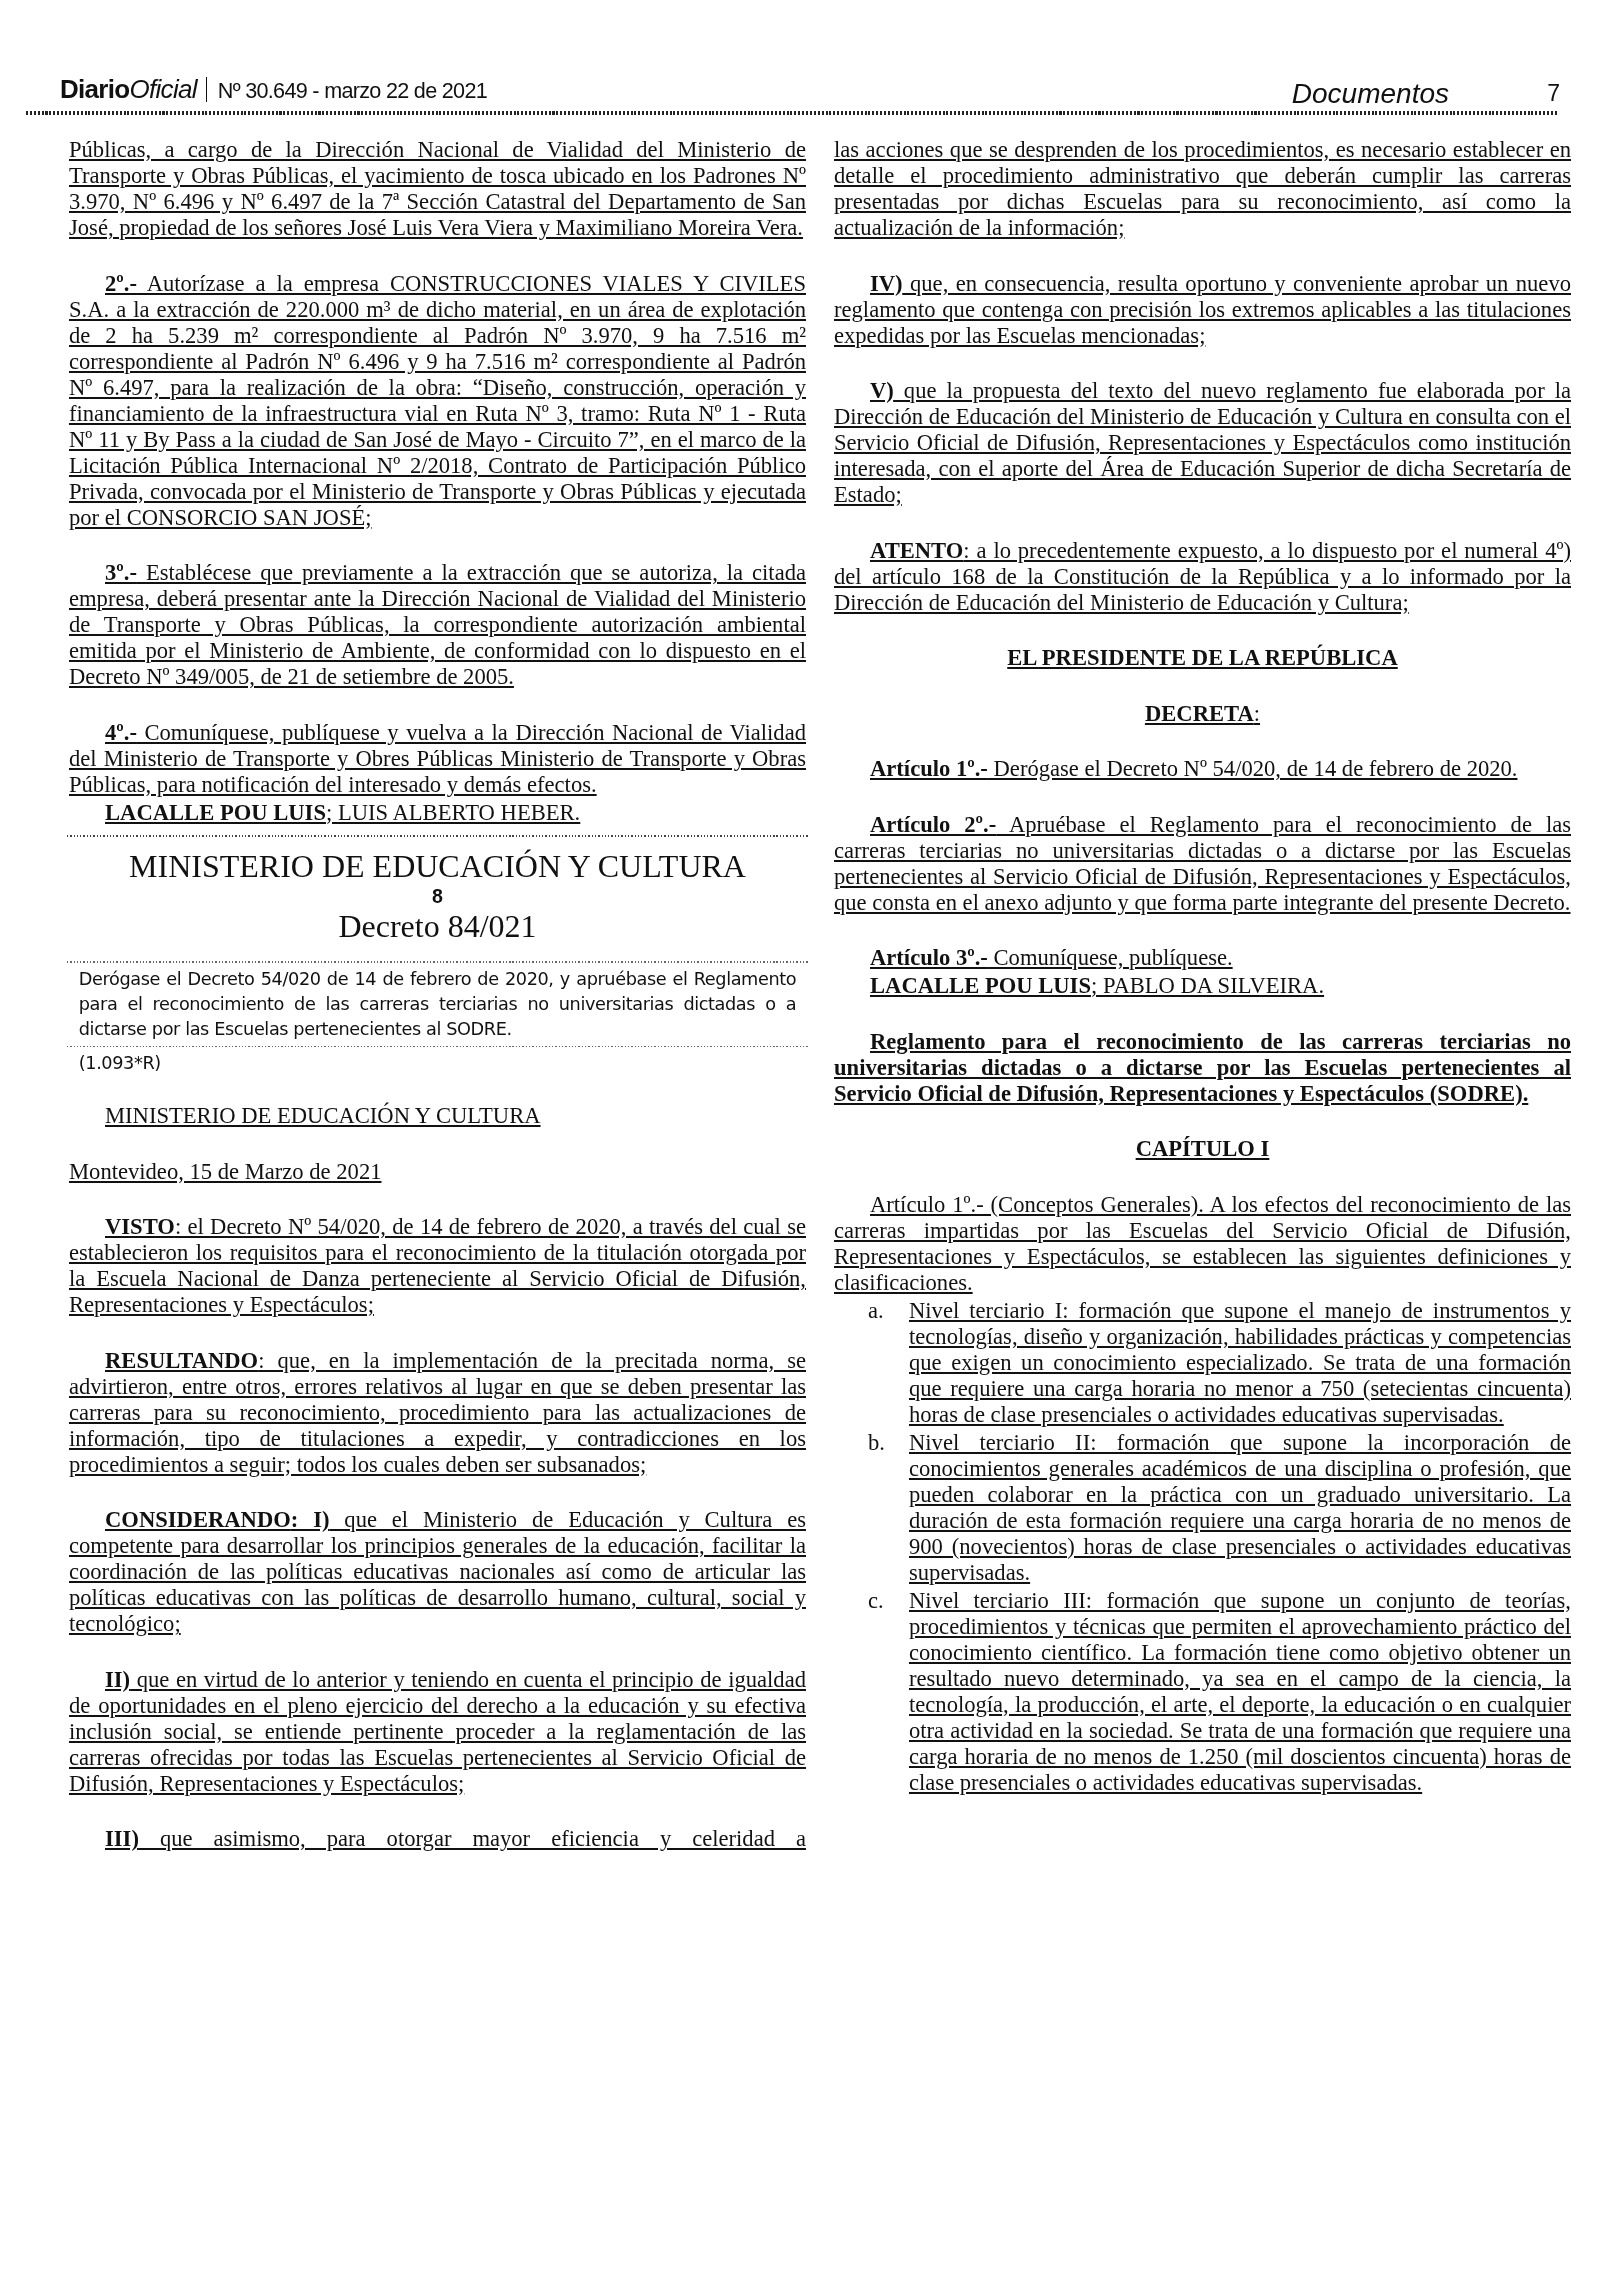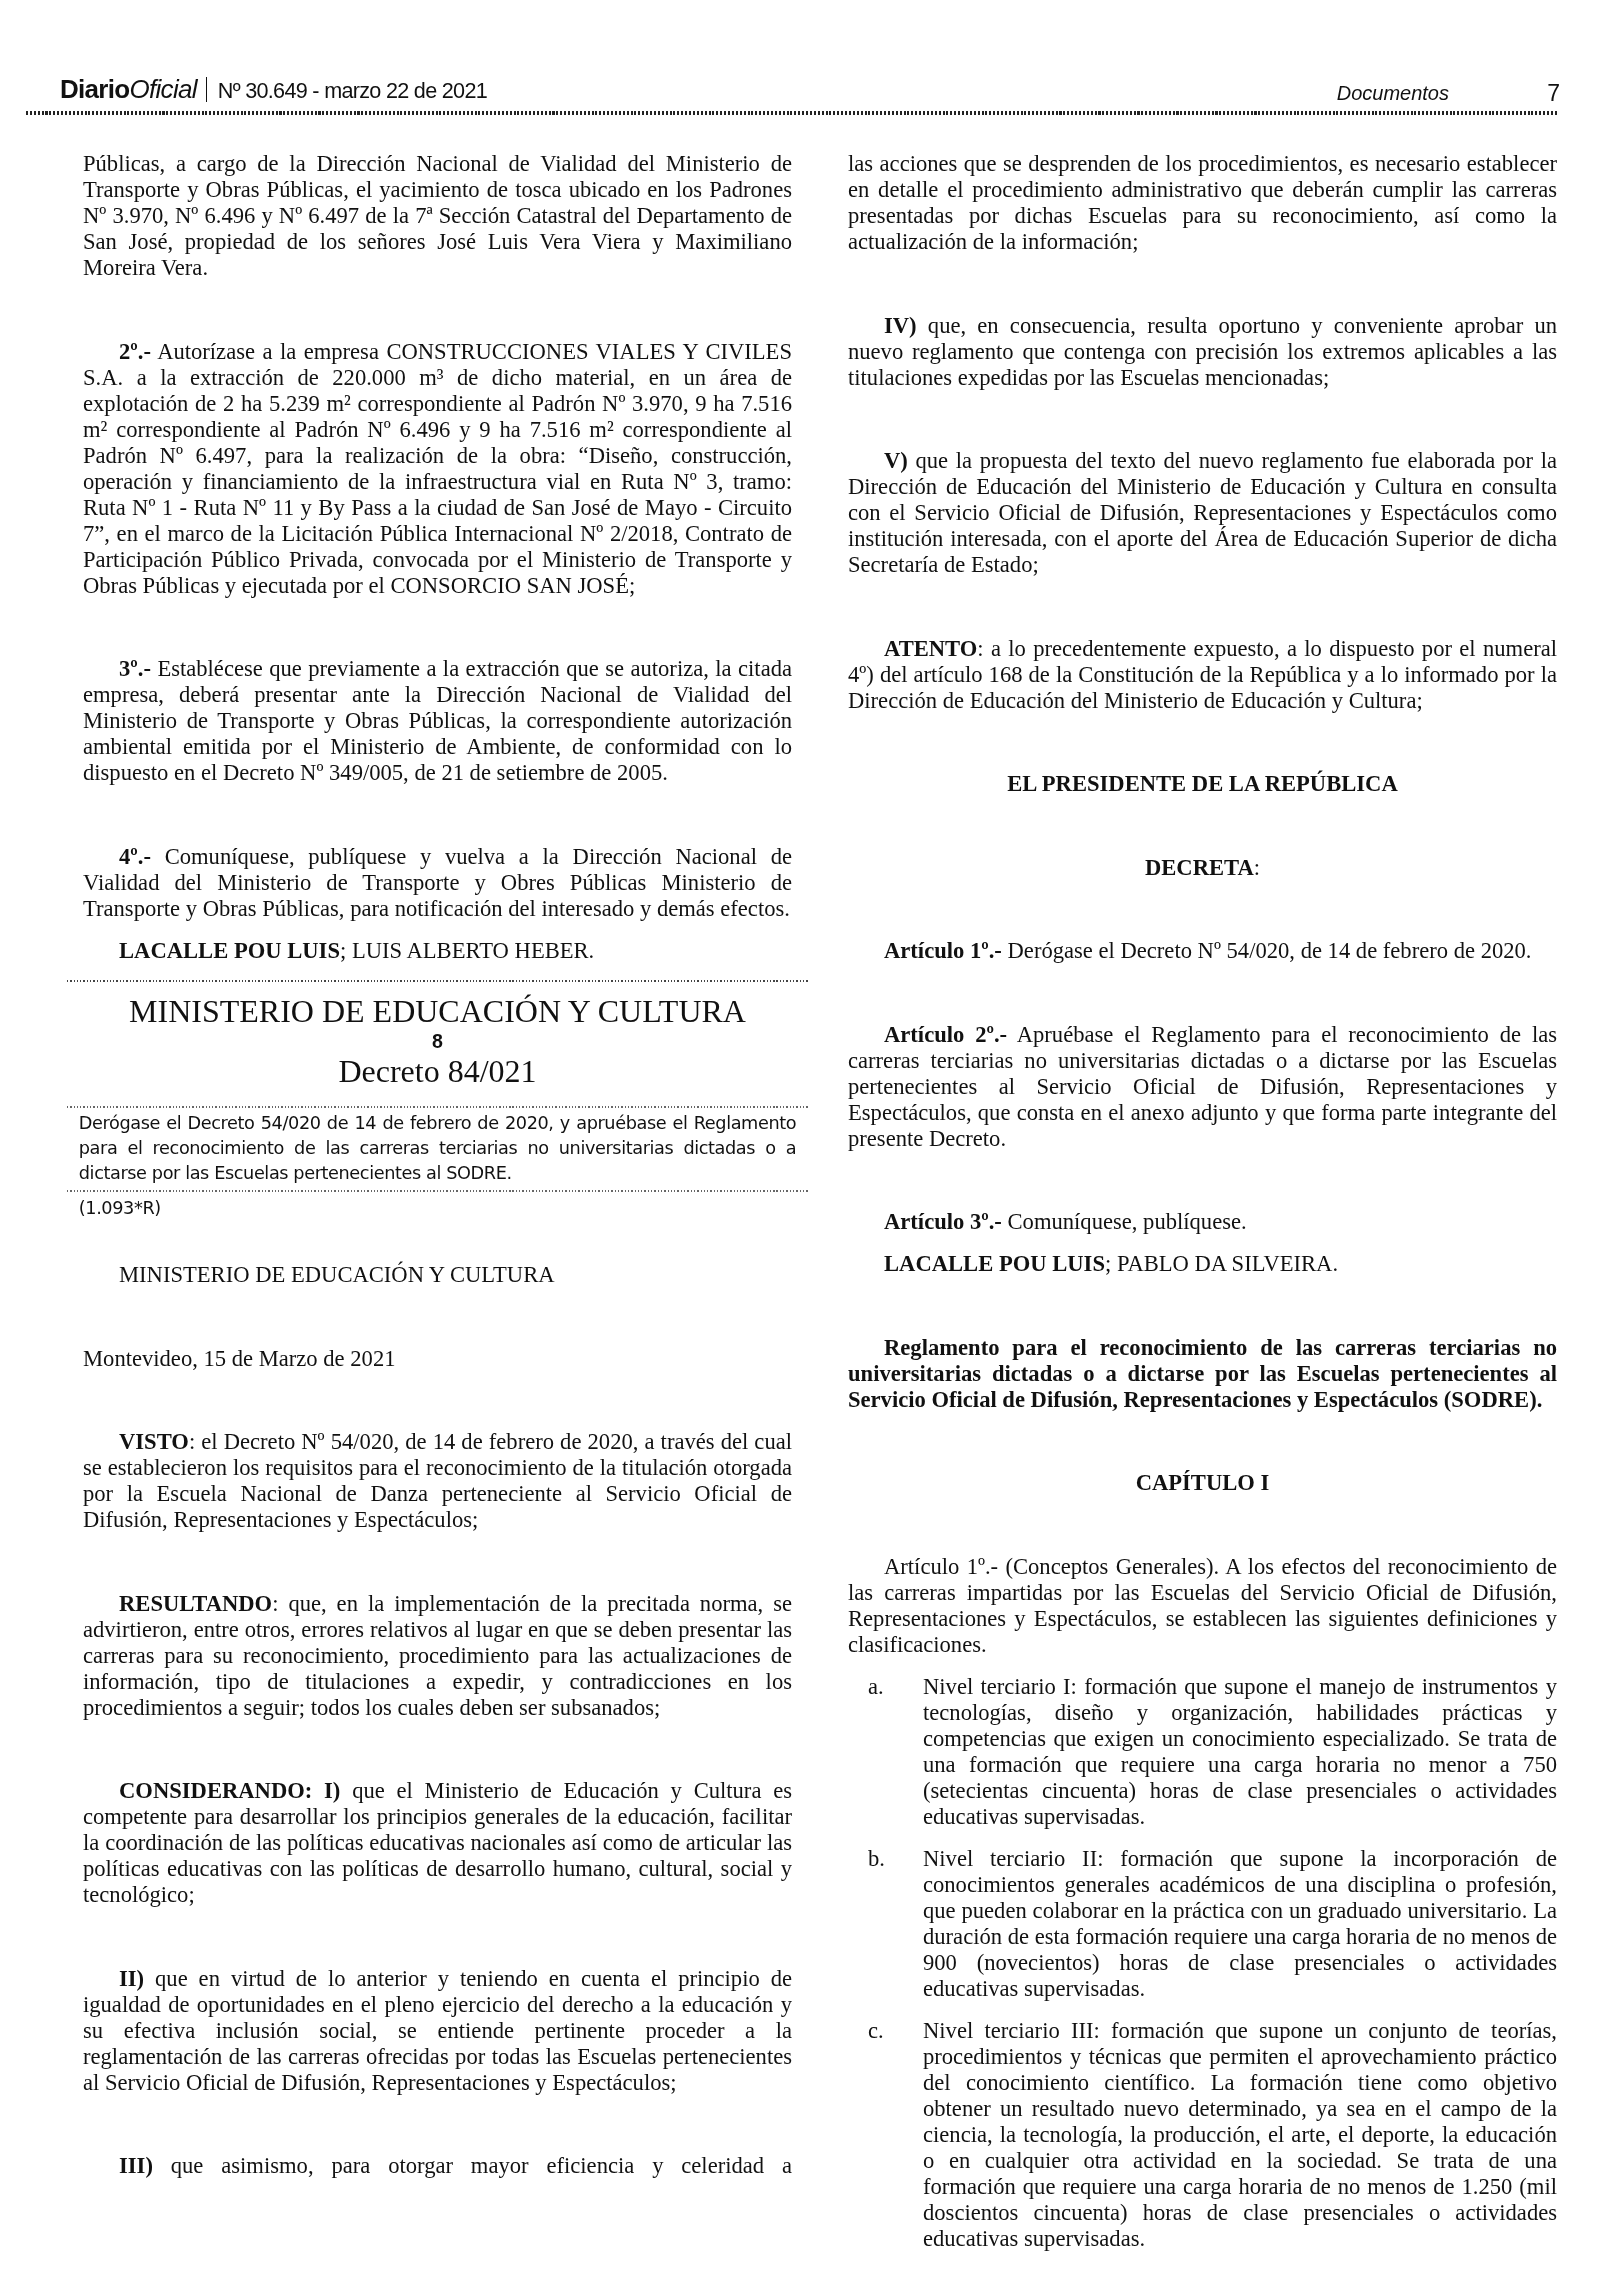--- a/index.html
+++ b/index.html
@@ -6,30 +6,30 @@
   body { width: 1622px; height: 2295px; position: relative; overflow: hidden; color: #111; }
   .page { position: absolute; left: 0; top: 0; width: 1622px; height: 2295px; }
 
   
   .masthead { position: absolute; left: 60px; top: 73px; width: 1500px; height: 33px; }
   .brand { position: absolute; left: 0; top: 0; font-family: "Liberation Sans", sans-serif; font-size: 26px; line-height: 33px; letter-spacing: -0.7px; }
   .brand-bold { font-weight: bold; }
   .brand-ital { font-style: italic; font-weight: normal; }
   .brand-sep { display: inline-block; width: 1.3px; height: 25px; background: #111; margin: 0 10.5px 0 9.2px; vertical-align: -3.9px; }
   .issue { font-family: "Liberation Sans", sans-serif; font-size: 21.6px; letter-spacing: -0.7px; }
-  .section-label { position: absolute; right: 111px; top: 3.9px; font-family: "Liberation Sans", sans-serif; font-style: italic; font-size: 20px; line-height: 33px; }
+  .section-label { position: absolute; right: 111px; top: 3.9px; font-family: "Liberation Sans", sans-serif; font-style: italic; font-size: 28px; line-height: 33px; }
   .page-number { position: absolute; right: 0; top: 3.9px; font-family: "Liberation Sans", sans-serif; font-size: 23px; line-height: 33px; }
   .header-rule { position: absolute; left: 26px; top: 111px; width: 1533px; height: 3.9px;
     background-image: repeating-linear-gradient(90deg, #222 0 2px, transparent 2px 3.9px); }
 
   
   .col { position: absolute; top: 135px; width: 741px; font-family: "Liberation Serif", serif; font-size: 22.6px; line-height: 26px; text-align: justify; }
   .col-left { left: 67px; }
   .col-right { left: 832px; }
-  .col p { margin: 16px; }
+  .col p { margin: 2px; text-decoration: underline; }
   .ind { text-indent: 36px; }
   .gap { height: 25.5px; }
   b, .b { font-weight: bold; }
   .center { text-align: center; }
   .right { text-align: left; }
 
   .dotted { height: 2px; margin: 9.2px 0;
     background-image: repeating-linear-gradient(90deg, #444 0 1.3px, transparent 1.3px 3.3px); }
   .dotted-thin { height: 1.3px; margin: 3.9px 0;
     background-image: repeating-linear-gradient(90deg, #666 0 1.3px, transparent 1.3px 3.3px); }

